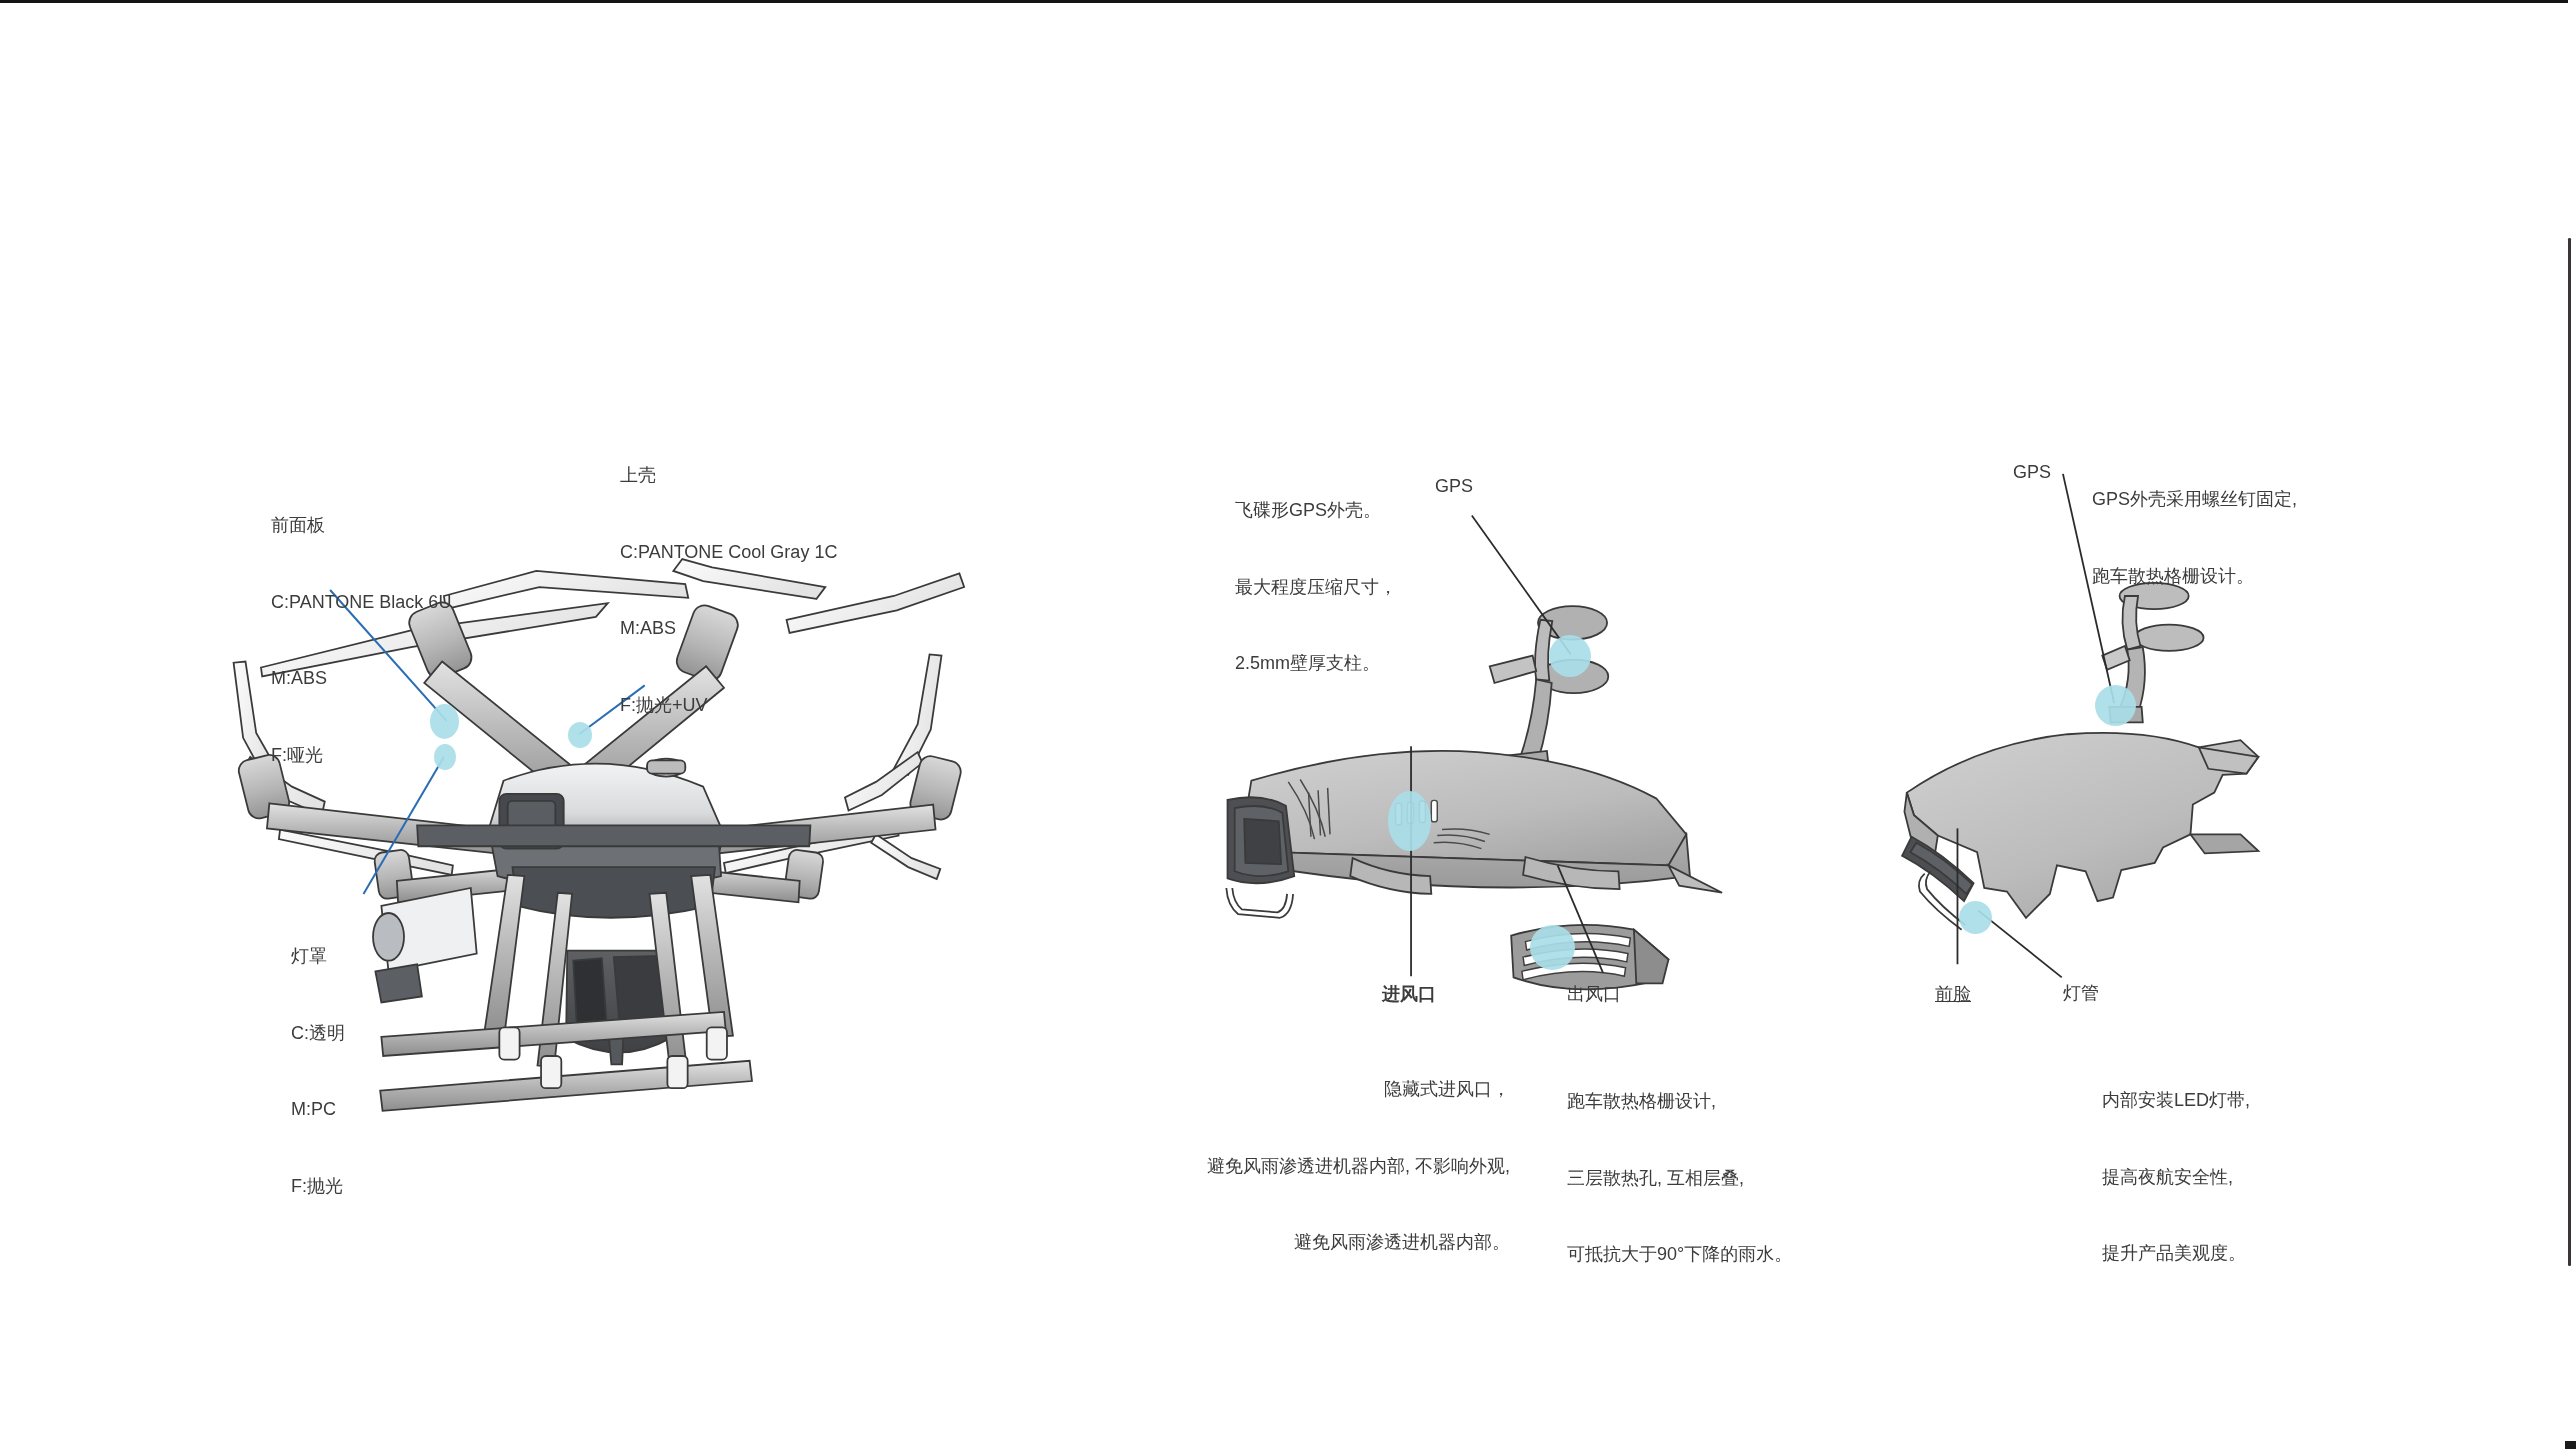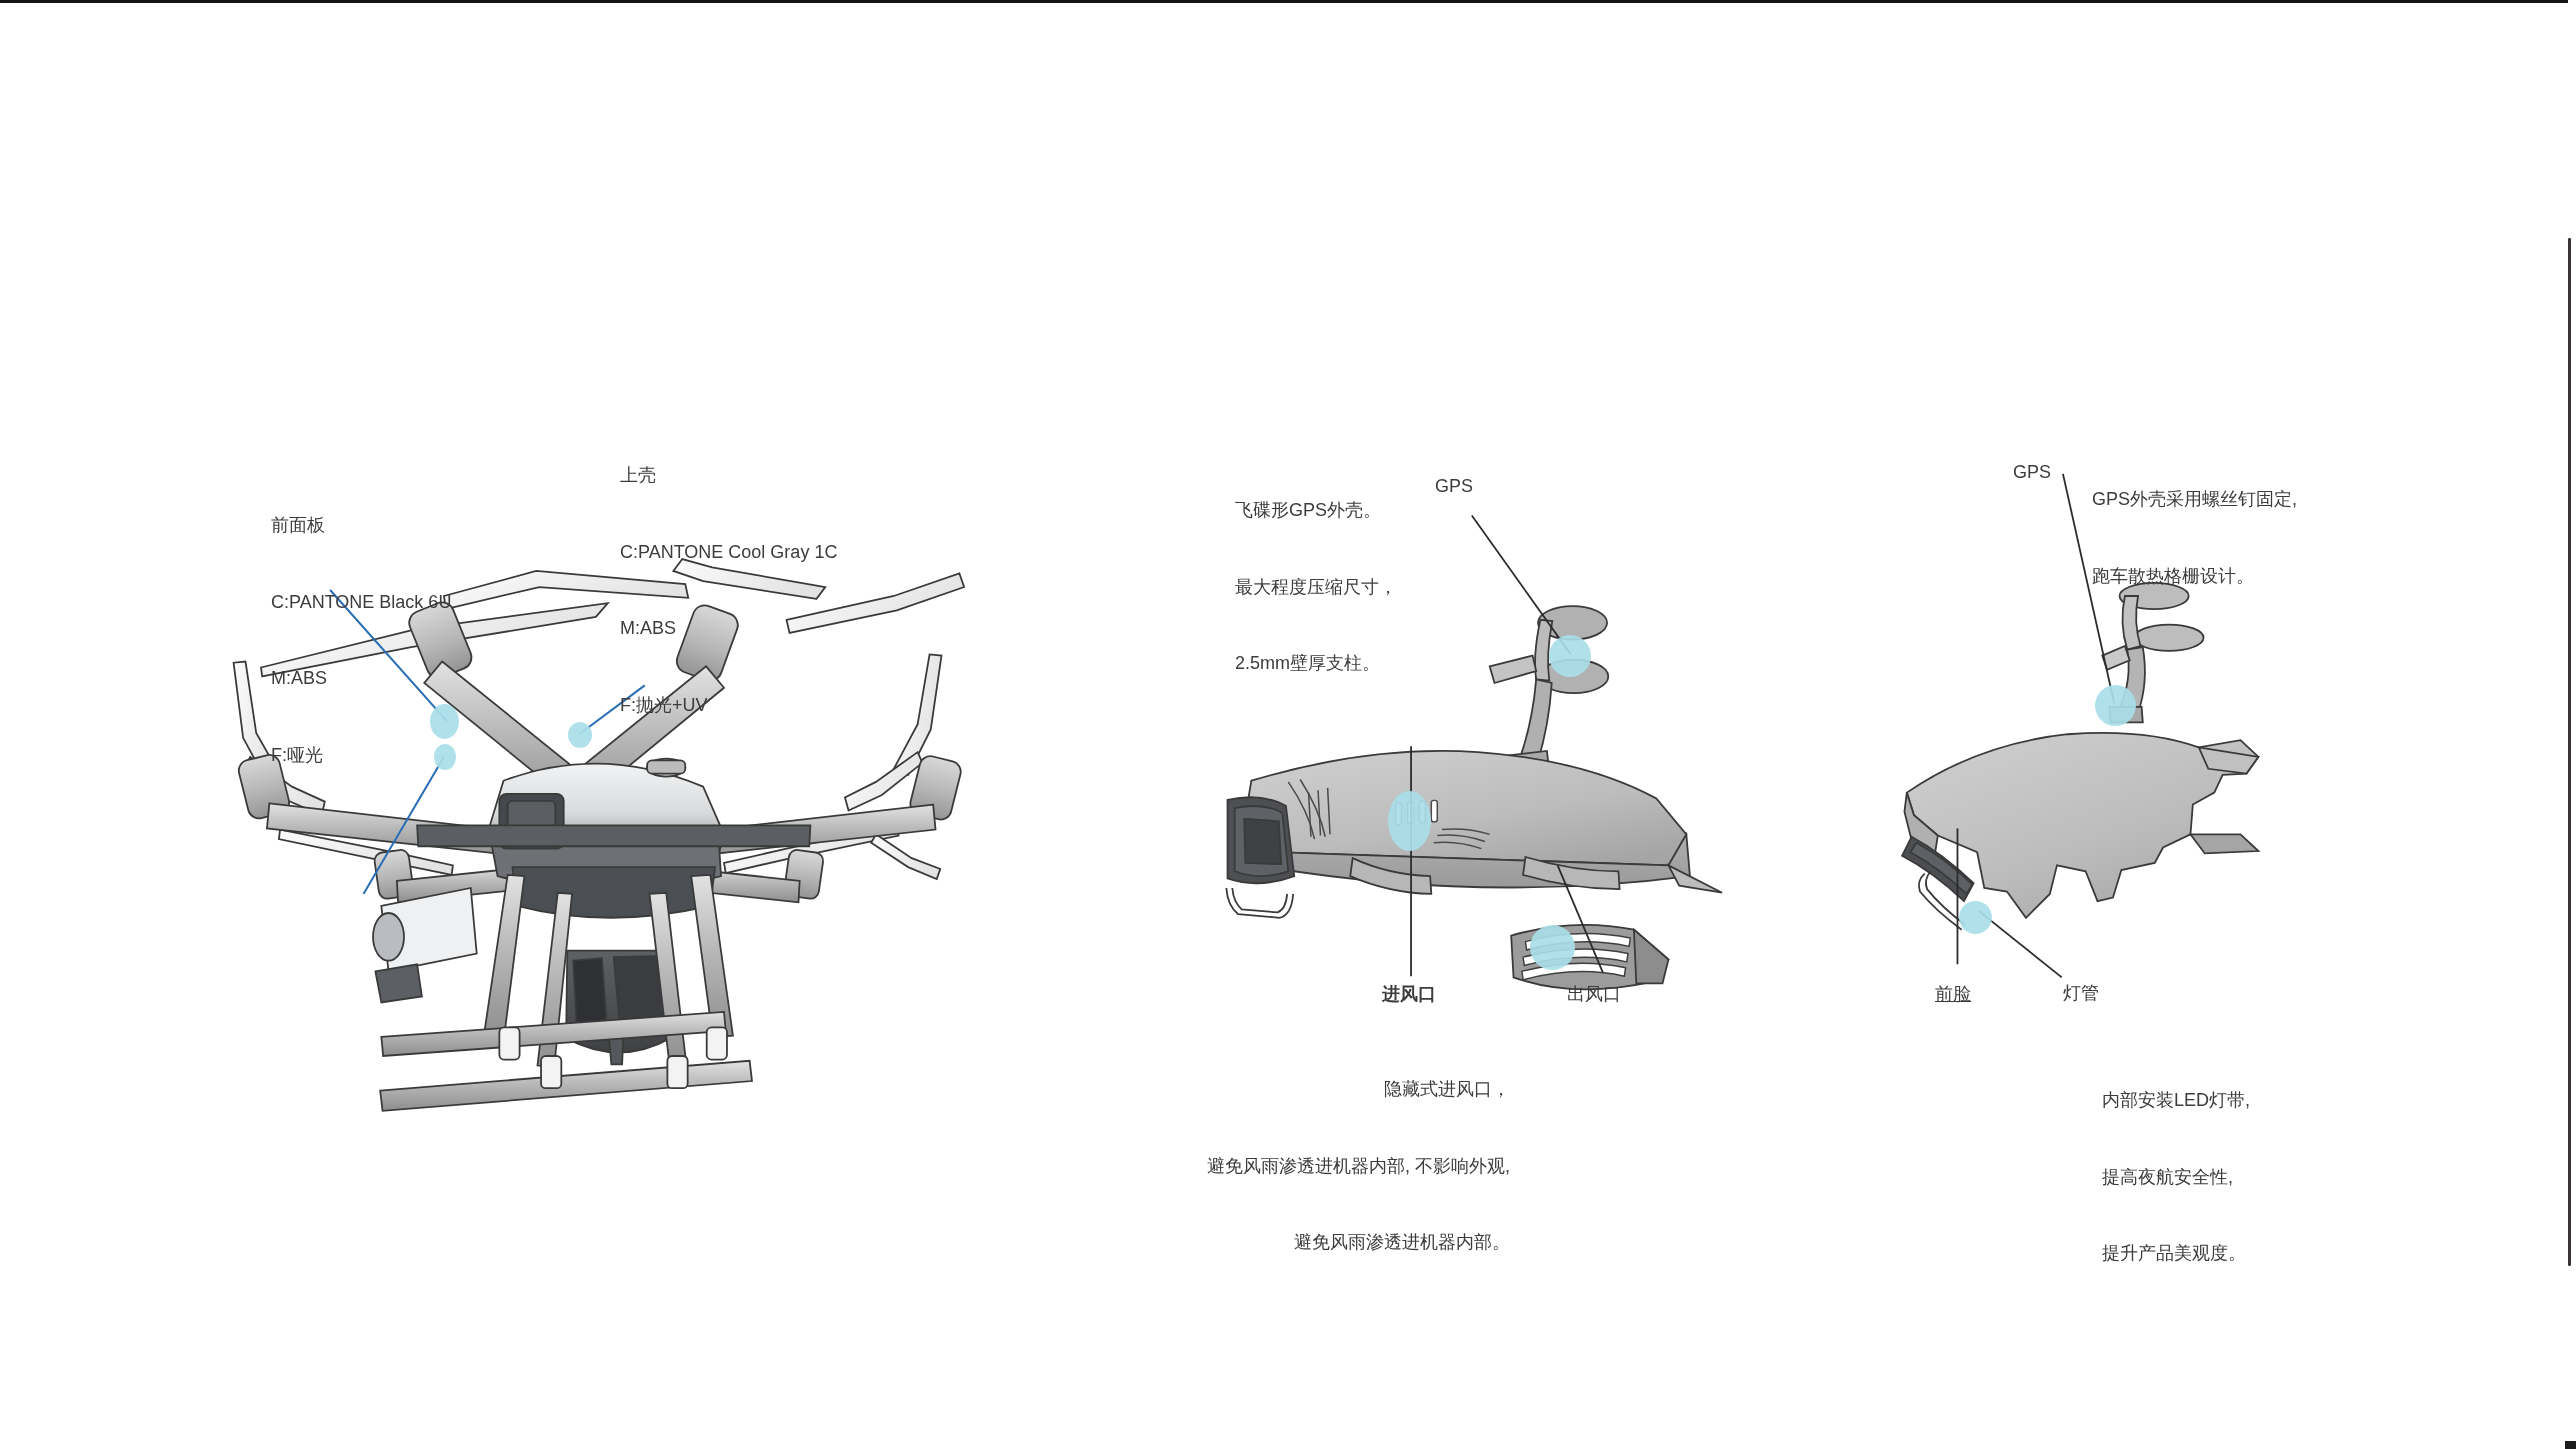--- a/index.html
+++ b/index.html
@@ -301,37 +301,48 @@
     <span class="ln">F:哑光</span>
   </div>
 
   <div class="txt md" style="left:620px;top:412px;">
     <span class="ln">上壳</span>
     <span class="ln">C:PANTONE Cool Gray 1C</span>
     <span class="ln">M:ABS</span>
     <span class="ln">F:抛光+UV</span>
   </div>
 
+  <div class="txt md" style="left:291px;top:893px;">
+    <span class="ln">灯罩</span>
+    <span class="ln">C:透明</span>
+    <span class="ln">M:PC</span>
+    <span class="ln">F:抛光</span>
+  </div>
 
   <div class="txt md" style="left:1235px;top:447px;">
     <span class="ln">飞碟形GPS外壳。</span>
     <span class="ln">最大程度压缩尺寸，</span>
     <span class="ln">2.5mm壁厚支柱。</span>
   </div>
   <div class="txt md" style="left:1435px;top:474px;">GPS</div>
 
   <div class="txt md" style="left:1382px;top:982px;font-weight:bold;">进风口</div>
   <div class="txt md" style="left:1567px;top:982px;">出风口</div>
 
   <div class="txt md" style="left:1207px;top:1026px;text-align:right;">
     <span class="ln">隐藏式进风口，</span>
     <span class="ln">避免风雨渗透进机器内部, 不影响外观,</span>
     <span class="ln">避免风雨渗透进机器内部。</span>
   </div>
 
+  <div class="txt md" style="left:1567px;top:1038px;">
+    <span class="ln">跑车散热格栅设计,</span>
+    <span class="ln">三层散热孔, 互相层叠,</span>
+    <span class="ln">可抵抗大于90°下降的雨水。</span>
+  </div>
 
   <div class="txt md" style="left:2013px;top:460px;">GPS</div>
   <div class="txt md" style="left:2092px;top:436px;">
     <span class="ln">GPS外壳采用螺丝钉固定,</span>
     <span class="ln">跑车散热格栅设计。</span>
   </div>
 
   <div class="txt md" style="left:1935px;top:982px;text-decoration:underline;">前脸</div>
   <div class="txt md" style="left:2063px;top:982px;font-family:Liberation Mono, monospace;">灯管</div>
 

